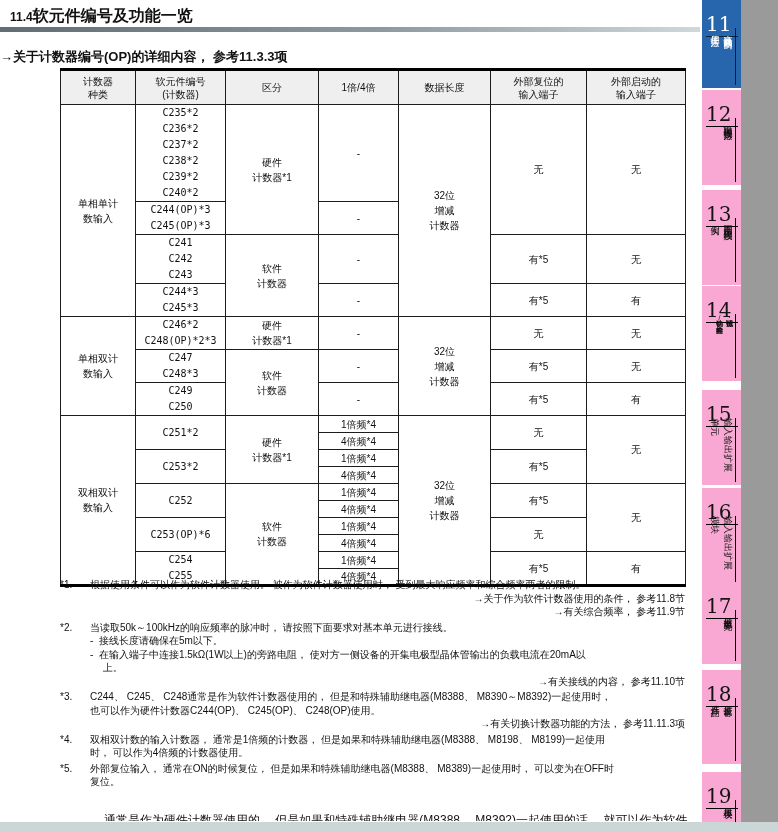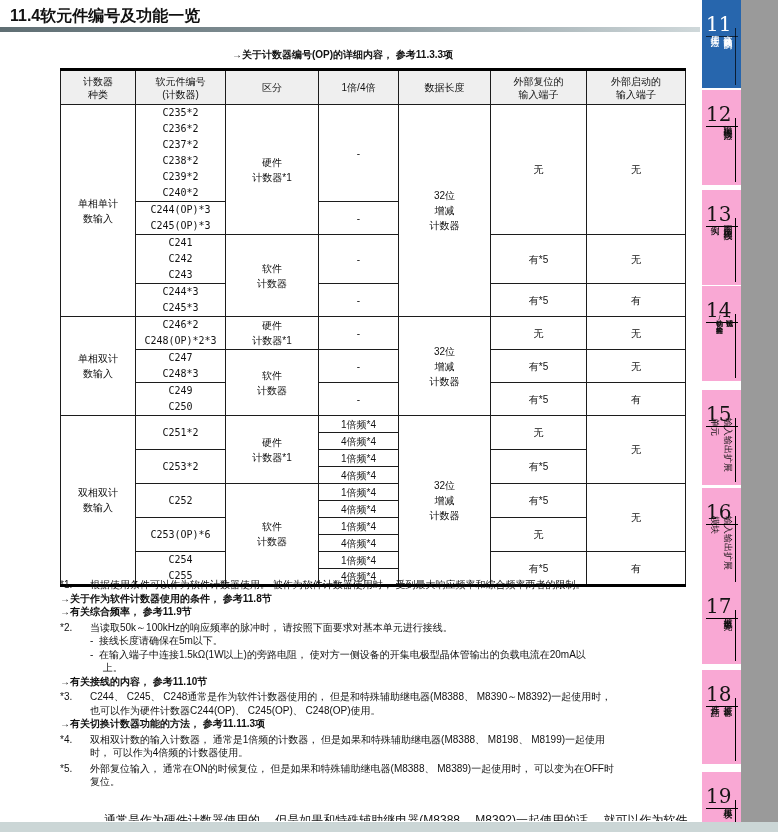--- a/index.html
+++ b/index.html
@@ -1,39 +1,39 @@
 <!DOCTYPE html>
 <html><head>
 <meta charset="utf-8">
 <style>
   html,body{margin:0;padding:0;}
   body{width:778px;height:832px;position:relative;background:#fff;overflow:hidden;
        font-family:"Liberation Sans","DejaVu Sans",sans-serif;color:#111;}
   
   .titlebar{position:absolute;left:0;top:6px;width:700px;}
-  .titlebar .tno{font-weight:bold;font-size:16px;padding-left:10px;}
+  .titlebar .tno{font-weight:bold;font-size:12px;padding-left:10px;}
   .titlebar .ttl{font-weight:bold;font-size:16px;}
   .title-rule{position:absolute;left:0;top:27px;width:700px;height:5px;
       background:linear-gradient(to right,#5f6e73,#8d9ba0 55%,#cfd8da);}
-  .top-note{position:absolute;left:0;top:48px;width:685px;text-align:center;
-      font-weight:bold;font-size:10px;}
+  .top-note{position:absolute;left:0;top:48px;width:685px;text-align:left;
+      font-weight:bold;font-size:13px;}
   
   table.ctab{position:absolute;left:60px;top:68px;border-collapse:collapse;table-layout:fixed;}
   .ctab td,.ctab th{border:1px solid #1c1c1c;font-size:10px;font-weight:normal;
       text-align:center;vertical-align:middle;padding:0;white-space:pre-wrap;line-height:15px;}
   .ctab thead th{background:#efefef;border-top:3px solid #000;height:33px;line-height:13px;}
   .ctab .ids{font-family:"DejaVu Sans Mono",monospace;line-height:16px;margin-top:16px;}
   .rh96{height:96px}.rh48{height:48px}.rh33{height:33px}.rh32{height:32px}.rh17{height:17px}
   .bb{border-bottom:3px solid #000 !important;}
   
   .notes{position:absolute;left:60px;top:576px;width:625px;font-size:10px;line-height:13.5px;}
   .note{display:flex;margin-top:2px;}
   .note .mk{width:30px;flex:none;}
   .note .bd{flex:1;white-space:pre-wrap;}
-  .ref{text-align:left;font-weight:bold;}
+  .ref{text-align:right;font-weight:normal;}
   .clipline{position:absolute;left:104px;top:814px;width:600px;height:7px;overflow:hidden;
       font-size:12px;line-height:12px;white-space:nowrap;}
   .strip{position:absolute;left:0;top:822px;width:778px;height:10px;background:#cbd6d6;z-index:6;}
   
   .band{position:absolute;left:741px;top:0;width:37px;height:832px;background:#9a9a9a;}
   .tab{position:absolute;left:702px;width:39px;background:#f9a8d4;overflow:hidden;z-index:3;}
   .tab .num{font-family:"DejaVu Serif",serif;font-size:20px;line-height:24px;color:#141414;
       margin:12px 3px 0 4px;border-bottom:1.5px solid #000;}
   .tab .vtitle{position:absolute;top:28px;bottom:3px;right:5px;writing-mode:vertical-rl;
       text-orientation:upright;white-space:pre-wrap;font-size:9px;letter-spacing:1px;

